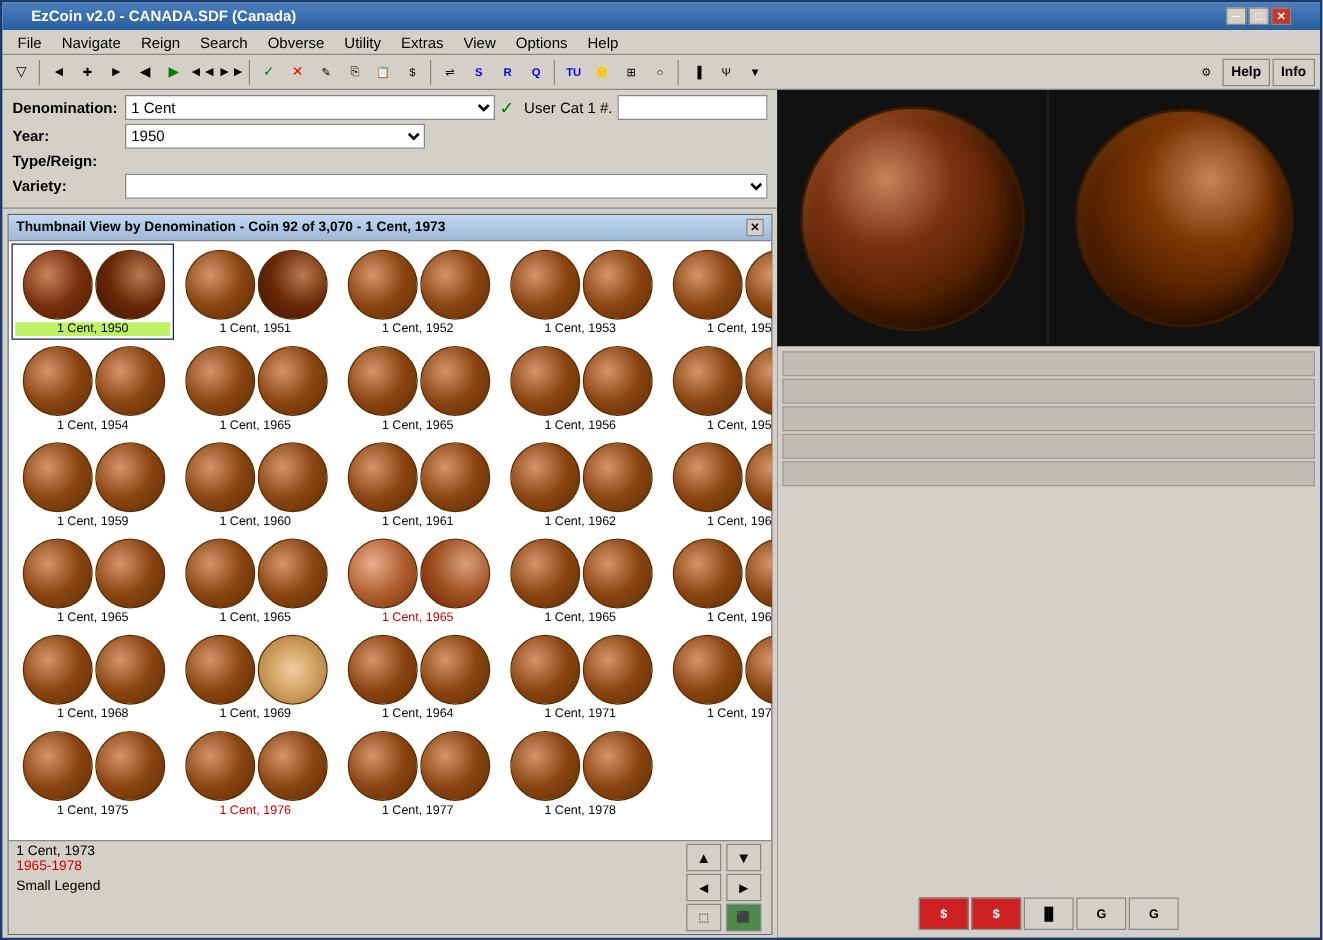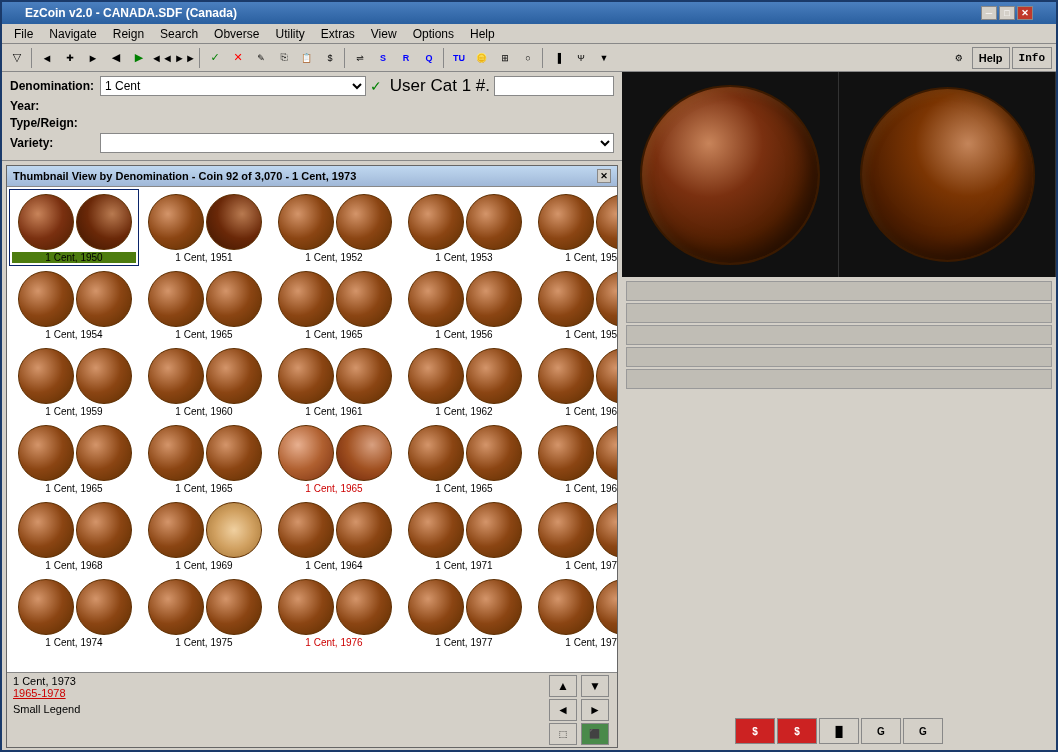--- a/index.html
+++ b/index.html
@@ -115,21 +115,21 @@
       margin-left: 4px;
     }
     .form-input {
       flex: 1;
       height: 20px;
       font-size: 12px;
       background: white;
       border: 1px solid #888;
     }
     .user-cat-label {
-      font-size: 17px;
+      font-size: 12px;
       margin-left: 8px;
       margin-right: 4px;
     }
 
     
     #thumbnail-view {
       border: 1px solid #666;
       background: white;
       margin: 4px;
       flex: 1;
@@ -189,21 +189,21 @@
     .thumb-label {
       font-size: 10px;
       color: #000;
       display: block;
       white-space: nowrap;
       overflow: hidden;
       text-overflow: ellipsis;
     }
     .thumb-label.highlighted { color: #cc0000; }
     .thumb-label.selected-label {
-      background: #4d7c0f;
+      background: #bef264;
       color: #000;
     }
     
     
     #thumb-status {
       border-top: 1px solid #888;
       padding: 2px 6px;
       font-size: 11px;
       background: #d4d0c8;
       display: flex;
@@ -344,41 +344,44 @@
     <div class="tb-btn" style="font-size:9px;">⊞</div>
     <div class="tb-btn" style="font-size:9px;">○</div>
     <div class="tb-sep"></div>
     <div class="tb-btn" style="font-size:9px;">▐</div>
     <div class="tb-btn" style="font-size:9px;">Ψ</div>
     <div class="tb-btn" style="font-size:9px;">▼</div>
     <div class="tb-right">
       <div style="display:flex;gap:2px;align-items:center;">
         <div class="tb-btn" style="font-size:9px;">⚙</div>
         <div class="tb-help">Help</div>
-        <div class="tb-help" style="font-weight:bold;font-family:Liberation Mono, monospace;">Info</div>
+        <div class="tb-help" style="font-weight:bold;">Info</div>
       </div>
     </div>
   </div>
 
   <div id="main">
 
     <div id="left-panel">
 
       <div id="form-area">
         <div class="form-row">
           <span class="form-label">Denomination:</span>
           <select class="form-select">
             <option>1 Cent</option>
           </select>
           <span class="form-check">✓</span>
           <span class="user-cat-label">User Cat 1 #.</span>
           <input class="form-input" type="text" style="width: 120px; flex: 0 0 auto;" value="">
         </div>
         <div class="form-row">
           <span class="form-label">Year:</span>
+          <select class="form-select" style="width:240px; flex:none;">
+            <option>1950</option>
+          </select>
         </div>
         <div class="form-row">
           <span class="form-label">Type/Reign:</span>
         </div>
         <div class="form-row">
           <span class="form-label">Variety:</span>
           <select class="form-select">
             <option></option>
           </select>
         </div>
@@ -585,27 +588,20 @@
             </div>
 
           </div>
 
           <div class="thumb-row">
             <div class="thumb-cell">
               <div class="thumb-coin">
                 <div class="coin"></div>
                 <div class="coin"></div>
               </div>
-              <span class="thumb-label">1 Cent, 1974</span>
-            </div>
-            <div class="thumb-cell">
-              <div class="thumb-coin">
-                <div class="coin"></div>
-                <div class="coin"></div>
-              </div>
               <span class="thumb-label">1 Cent, 1975</span>
             </div>
             <div class="thumb-cell">
               <div class="thumb-coin">
                 <div class="coin"></div>
                 <div class="coin"></div>
               </div>
               <span class="thumb-label highlighted">1 Cent, 1976</span>
             </div>
             <div class="thumb-cell">
@@ -622,21 +618,21 @@
               </div>
               <span class="thumb-label">1 Cent, 1978</span>
             </div>
 
           </div>
         </div>
 
         <div id="thumb-status">
           <div id="thumb-status-left">
             <div>1 Cent, 1973</div>
-            <div style="color:#cc0000;text-decoration:underline;">1965-1978</div>
+            <div style="color:#cc0000;">1965-1978</div>
             <div style="margin-top:4px;">Small Legend</div>
           </div>
           <div id="thumb-status-right">
             <div class="nav-btn">▲</div>
             <div class="nav-btn">▼</div>
             <div class="nav-btn">◄</div>
             <div class="nav-btn">►</div>
             <div class="nav-btn" style="font-size:9px;">⬚</div>
             <div class="nav-btn" style="font-size:9px; background:#4a8a4a; color:white;">⬛</div>
           </div>

